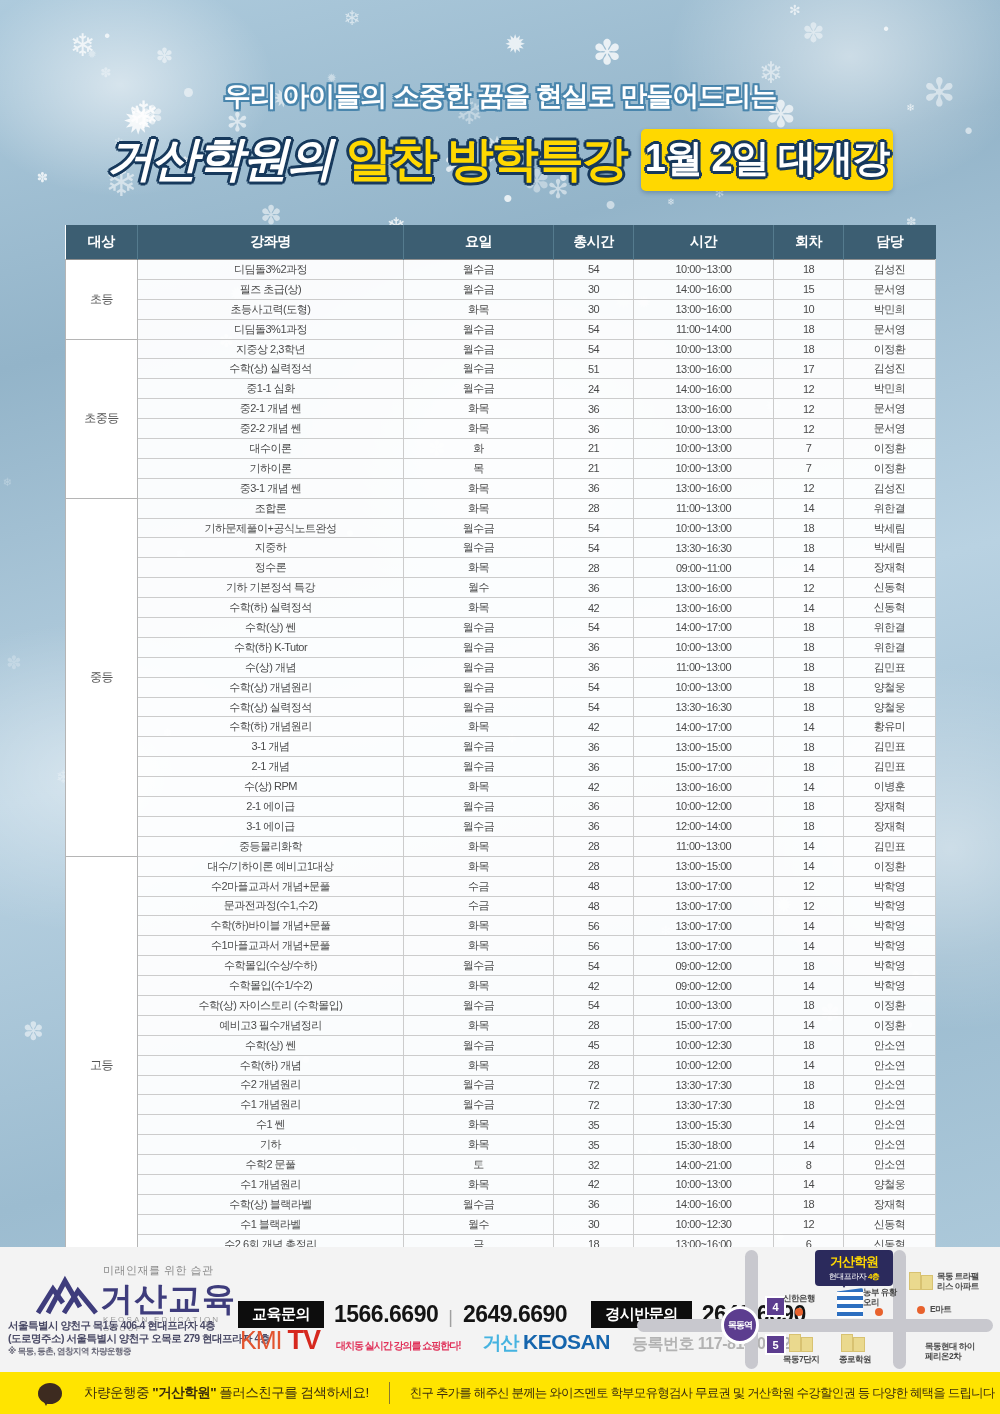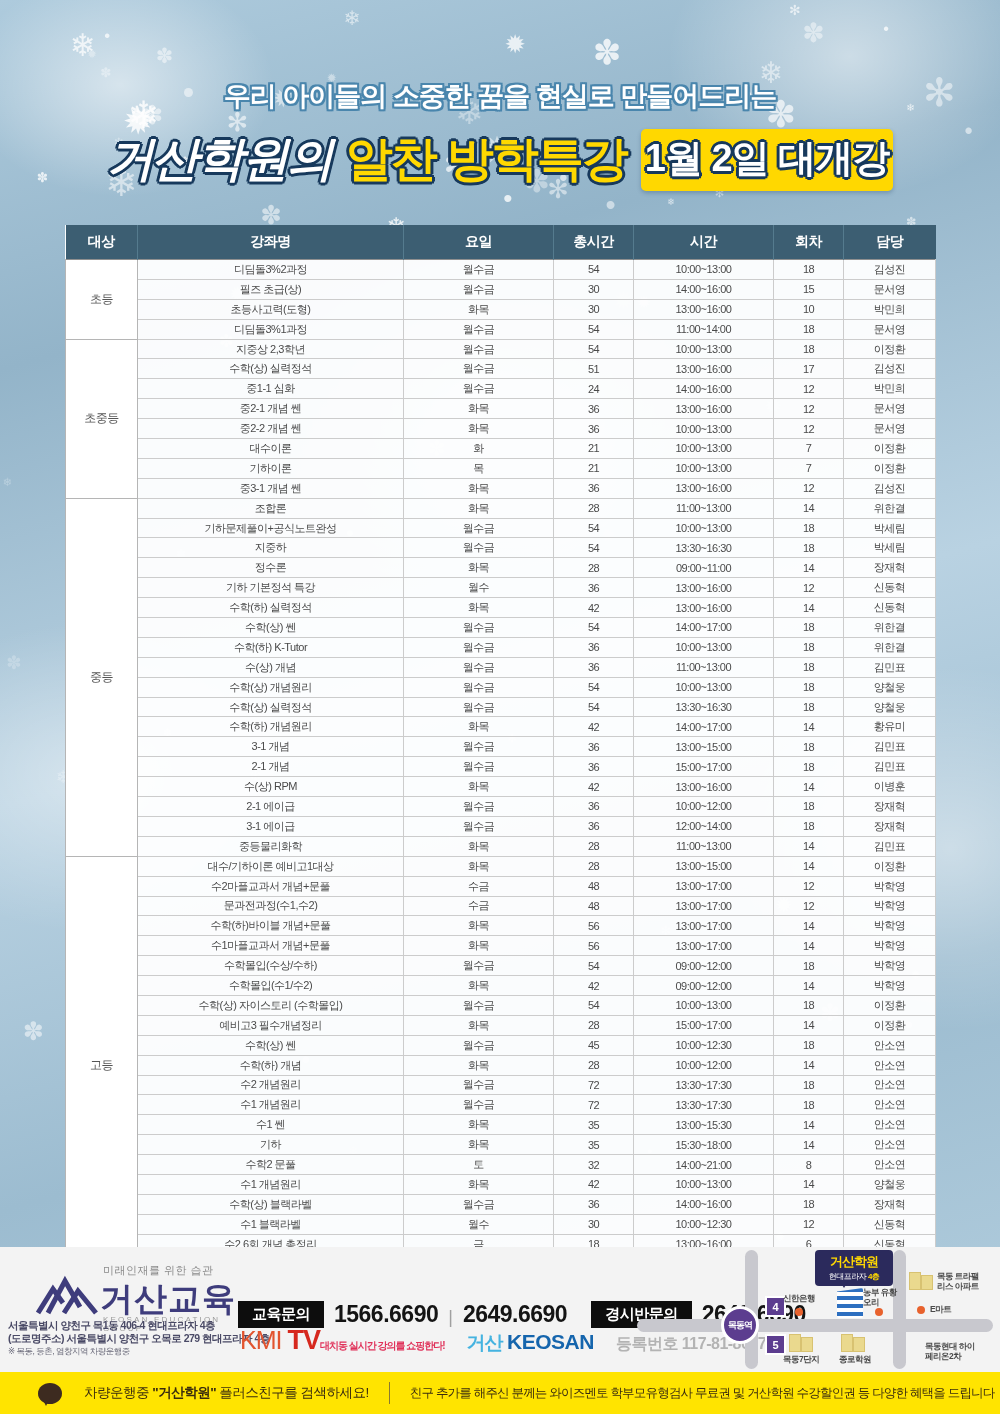--- a/index.html
+++ b/index.html
@@ -41,30 +41,30 @@
   tr.grp-start td{border-top:1.5px solid #8f8f8f;}
 
   
   .footer{position:absolute;left:0;top:1247px;width:1000px;height:125px;background:#f3f3f3;z-index:3;}
   .logo-blk{position:absolute;left:8px;top:8px;width:240px;}
   .logo-ico{position:absolute;left:28px;top:18px;}
   .logo-tag{position:absolute;left:95px;top:8px;font-size:11px;color:#8a8a8a;letter-spacing:0.5px;}
   .logo-name{position:absolute;left:92px;top:22px;font-size:33px;font-weight:bold;color:#3e3c7c;letter-spacing:1px;}
   .logo-sub{position:absolute;left:95px;top:60px;font-size:8px;color:#9a9a9a;letter-spacing:2.2px;}
   .addr{position:absolute;left:8px;top:72px;font-size:10.5px;font-weight:bold;color:#4a4a66;line-height:13px;letter-spacing:-0.5px;}
-  .addr .note{font-size:8.5px;font-weight:normal;color:#6a6a7a;}
+  .addr .note{font-size:8.5px;font-weight:bold;color:#6a6a7a;}
   .blk-badge{display:inline-block;background:#0d0d0d;color:#fff;font-size:15px;font-weight:bold;
     padding:4px 14px;letter-spacing:-0.5px;}
   .phones{position:absolute;left:238px;top:33px;display:flex;align-items:flex-end;gap:10px;white-space:nowrap;margin-top:21px;}
   .ph-num{font-size:23px;font-weight:bold;color:#141414;letter-spacing:-0.5px;}
   .ph-sep{color:#a0a0a0;font-size:18px;}
   .row2{position:absolute;left:240px;top:78px;display:flex;align-items:baseline;gap:22px;white-space:nowrap;}
   .kmi{font-size:25px;color:#e2542f;letter-spacing:-1px;}
   .kmi b{color:#d6281e;font-size:27px;}
-  .kmi-tag{font-size:10px;color:#e0325a;font-weight:bold;margin-left:0;}
+  .kmi-tag{font-size:10px;color:#e0325a;font-weight:bold;margin-left:16px;}
   .books-kr{font-size:19px;font-weight:bold;color:#45b3e0;letter-spacing:-1px;}
   .books-en{font-size:21px;font-weight:bold;color:#1565ad;letter-spacing:-0.5px;}
   .reg{font-size:16px;font-weight:bold;color:#b3b3b3;letter-spacing:-0.5px;}
 
   
   .map{position:absolute;left:637px;top:3px;width:356px;height:119px;}
   .road-h{position:absolute;left:0;top:69px;width:356px;height:13px;background:#c8c8ce;border-radius:7px;}
   .road-v1{position:absolute;left:108px;top:0;width:13px;height:119px;background:#c8c8ce;border-radius:7px;}
   .road-v2{position:absolute;left:256px;top:0;width:13px;height:119px;background:#c8c8ce;border-radius:7px;}
   .station{position:absolute;left:84px;top:56px;width:38px;height:38px;background:#5c3d8f;border:3px solid #fff;

